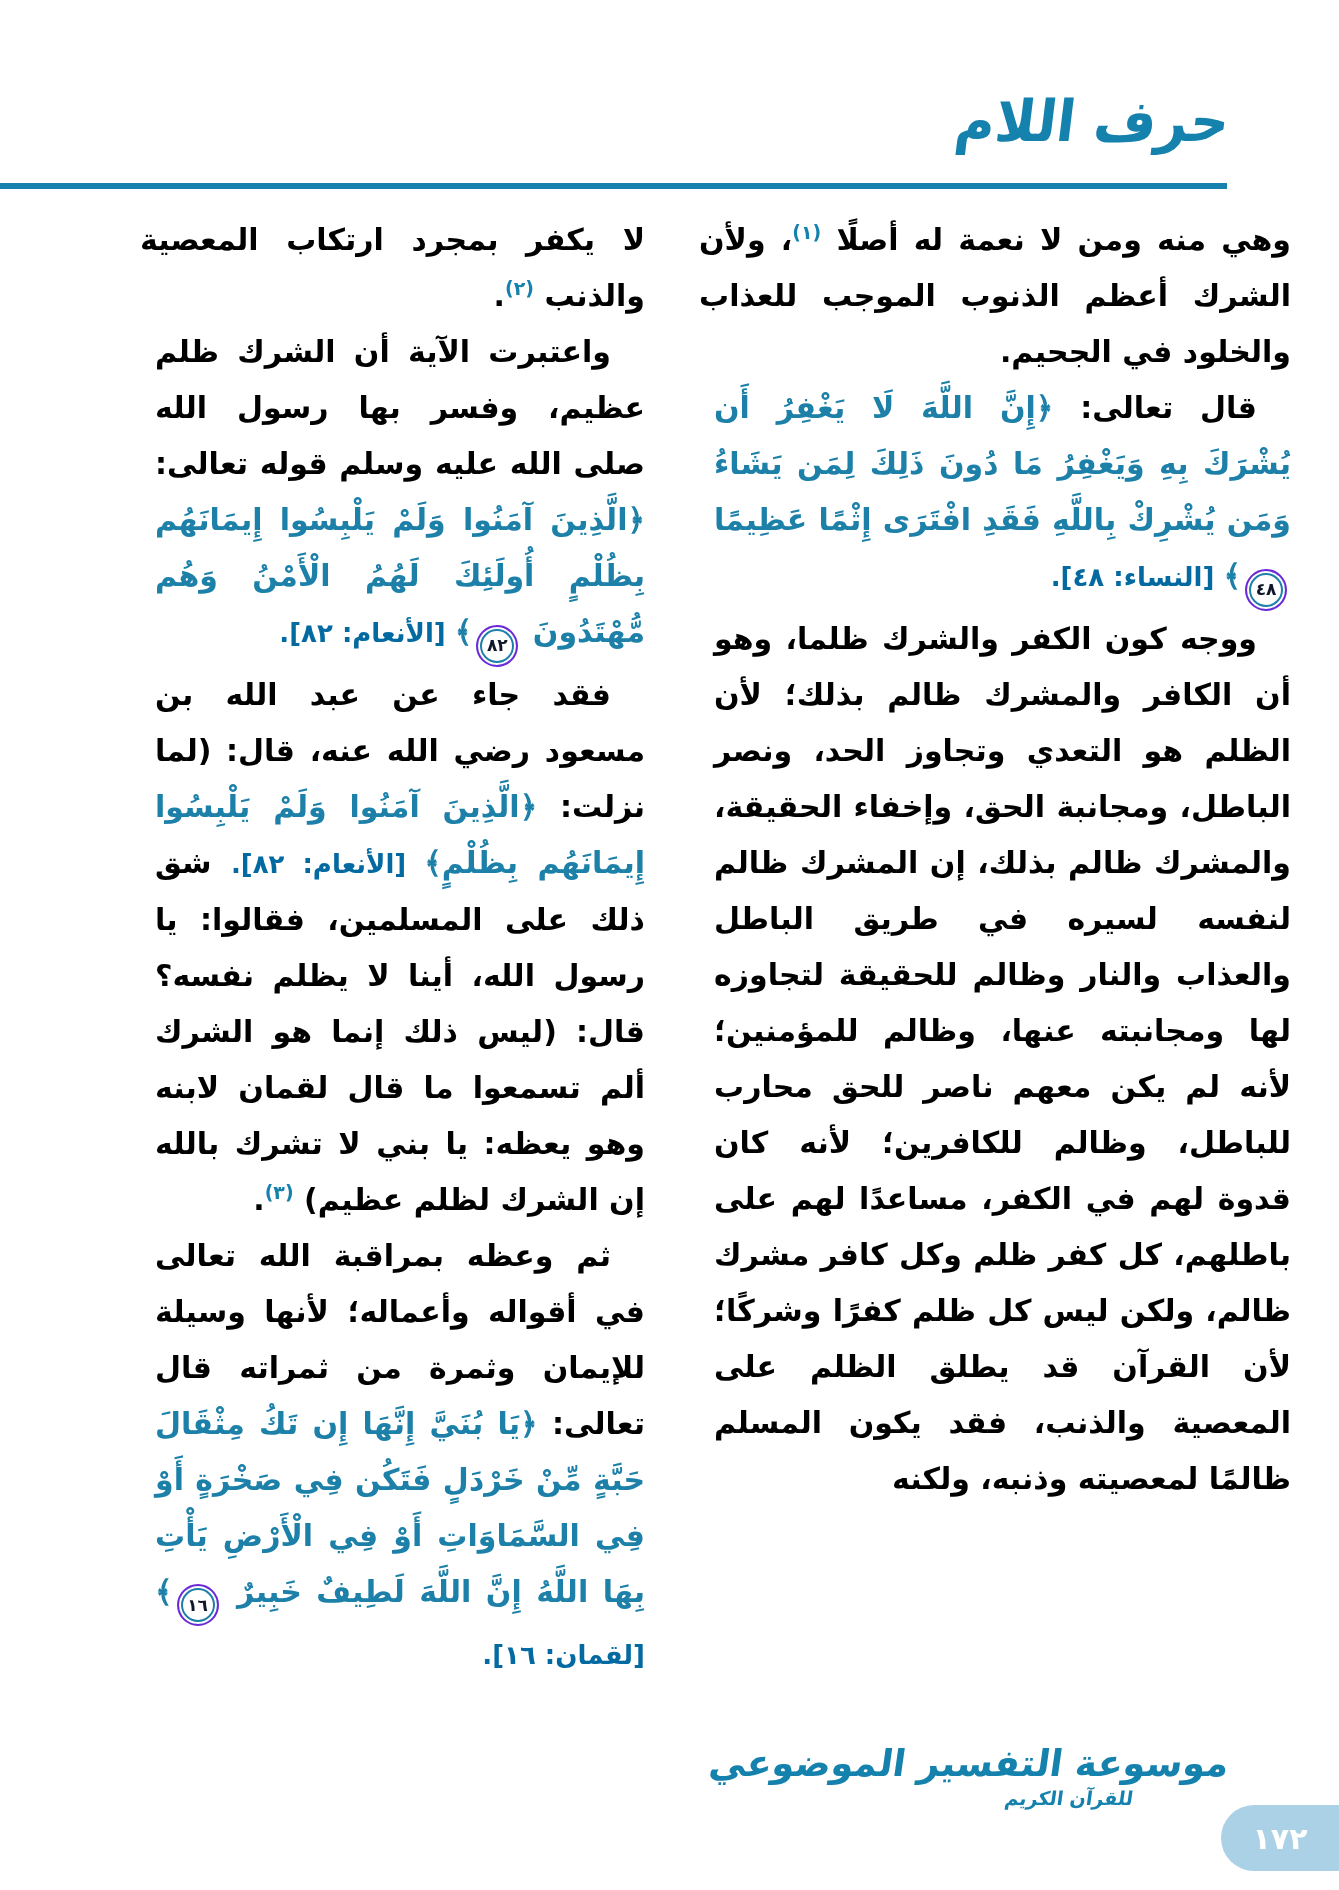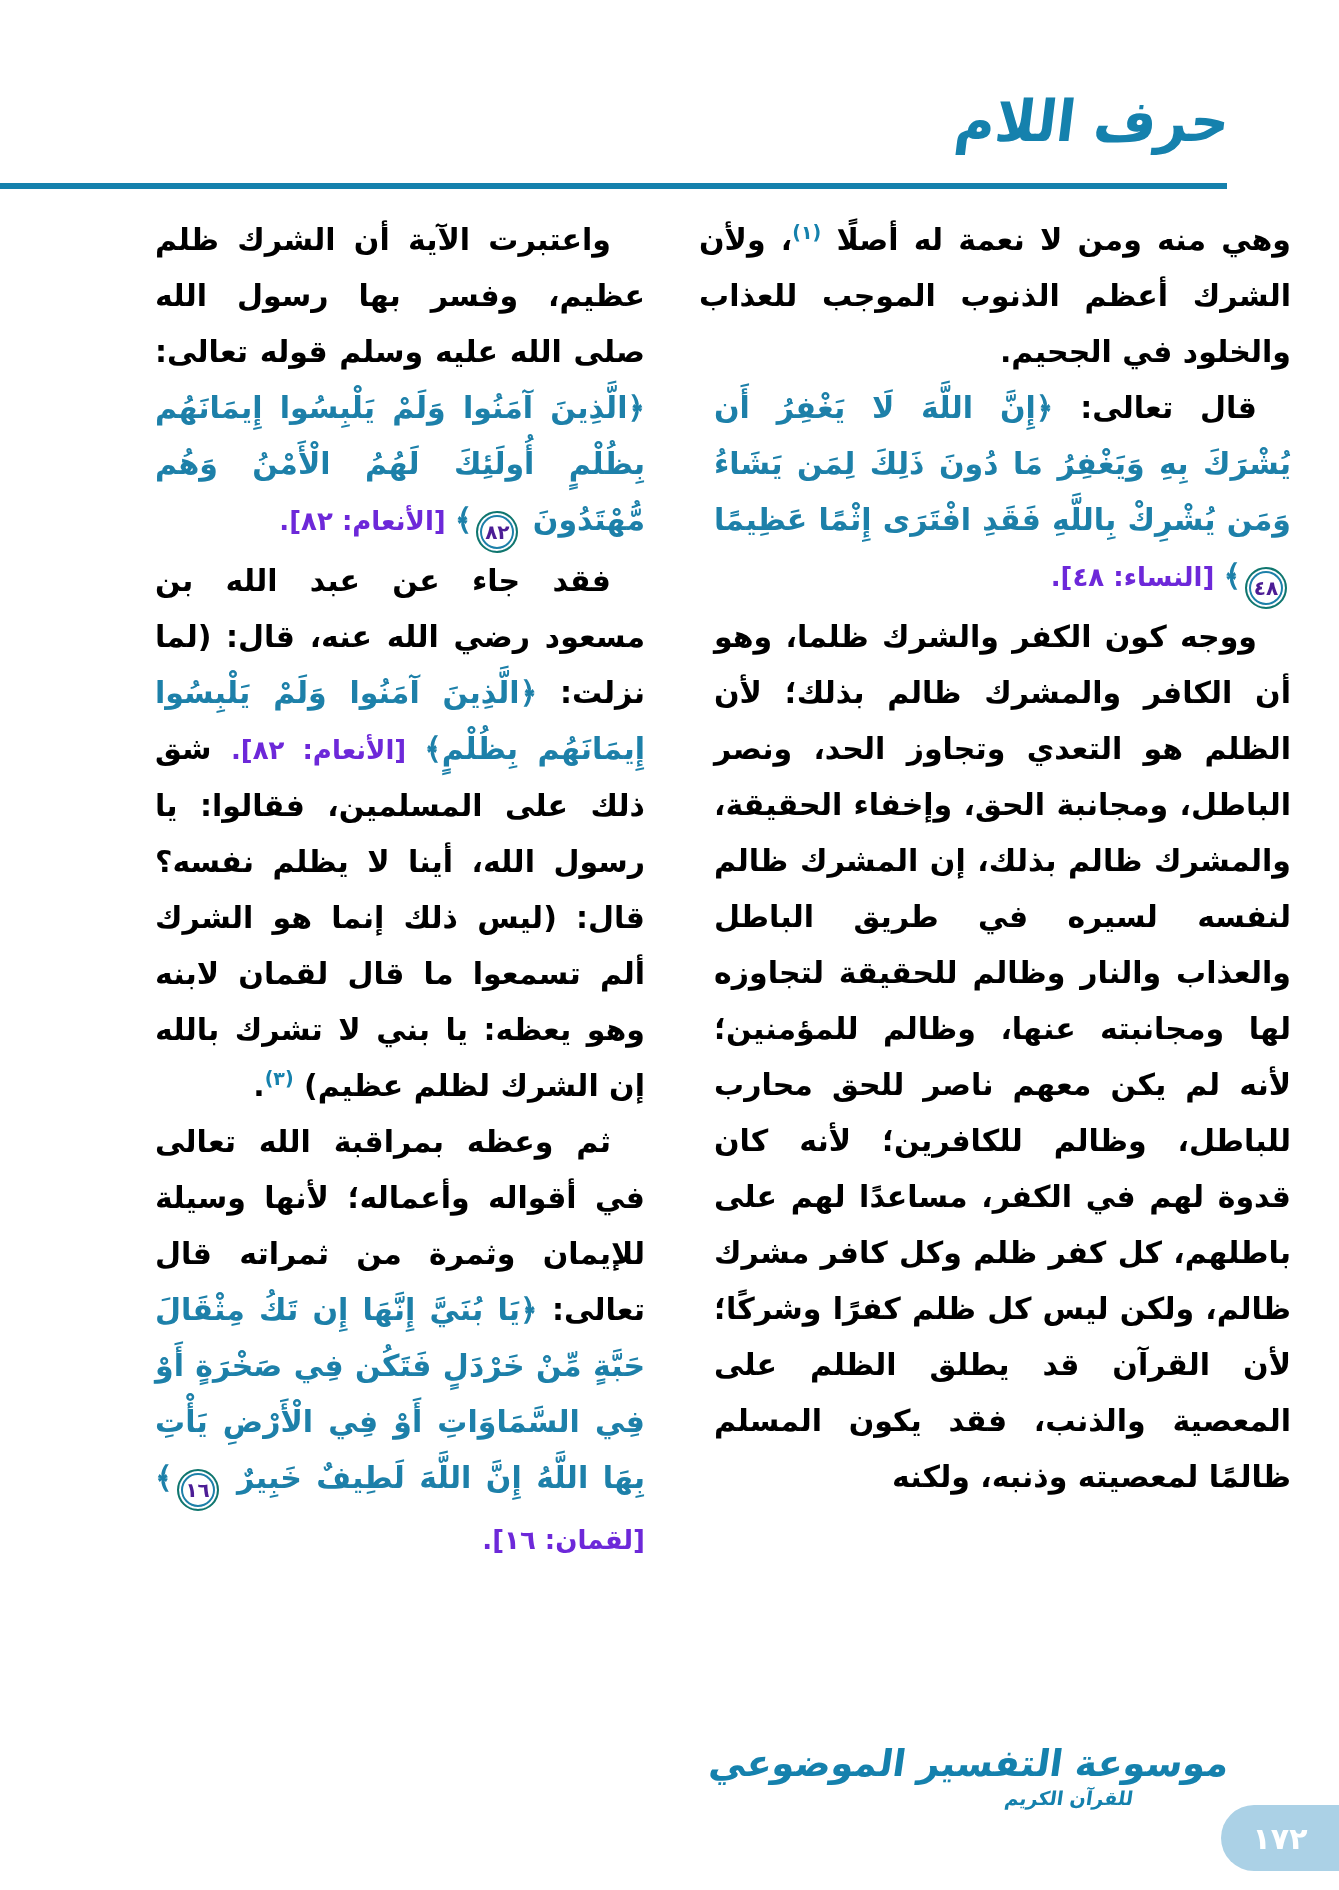--- a/index.html
+++ b/index.html
@@ -40,37 +40,37 @@
     line-height:56px;
     font-weight:bold;
     text-align:justify;
   }
   .col-right{width:592px;}
   .col-left{width:505px;}
   .para{margin:0;}
   .para.indent{text-indent:34px;margin-left:15px;}
   .t{color:#000000;}
   .verse{color:#1d80a9;}
-  .ref{color:#6d28d9;font-size:26px;}
+  .ref{color:#0369a1;font-size:26px;}
   .fn-marker{
     color:#1581ad;
     font-size:19px;
     vertical-align:super;
     line-height:0;
   }
   .ayah{
     display:inline-flex;
     align-items:center;
     justify-content:center;
     width:38px;height:38px;
-    border:2px solid #0f766e;
+    border:2px solid #6d28d9;
     box-shadow:inset 0 0 0 2px #ffffff, inset 0 0 0 4px #1d80a9;
     border-radius:50%;
-    color:#4c1d95;
-    font-size:20px;
+    color:#0f172a;
+    font-size:17px;
     line-height:1;
     vertical-align:-9px;
     margin:0 4px;
     text-indent:0;
   }
   .logo{
     position:absolute;
     top:1742px;right:110px;
     width:320px;
     text-align:center;
@@ -113,20 +113,21 @@
 
   <div class="header-rule"></div>
 
   <div class="columns">
     <div class="col col-right">
         <p class="para"><span class="t">وهي منه ومن لا نعمة له أصلًا </span><span class="fn-marker">(١)</span><span class="t">، ولأن الشرك أعظم الذنوب الموجب للعذاب والخلود في الجحيم.</span></p>
         <p class="para indent"><span class="t">قال تعالى: </span><span class="verse">﴿إِنَّ اللَّهَ لَا يَغْفِرُ أَن يُشْرَكَ بِهِ وَيَغْفِرُ مَا دُونَ ذَلِكَ لِمَن يَشَاءُ وَمَن يُشْرِكْ بِاللَّهِ فَقَدِ افْتَرَى إِثْمًا عَظِيمًا </span><span class="ayah">٤٨</span><span class="verse">﴾</span><span class="ref"> [النساء: ٤٨].</span></p>
         <p class="para indent"><span class="t">ووجه كون الكفر والشرك ظلما، وهو أن الكافر والمشرك ظالم بذلك؛ لأن الظلم هو التعدي وتجاوز الحد، ونصر الباطل، ومجانبة الحق، وإخفاء الحقيقة، والمشرك ظالم بذلك، إن المشرك ظالم لنفسه لسيره في طريق الباطل والعذاب والنار وظالم للحقيقة لتجاوزه لها ومجانبته عنها، وظالم للمؤمنين؛ لأنه لم يكن معهم ناصر للحق محارب للباطل، وظالم للكافرين؛ لأنه كان قدوة لهم في الكفر، مساعدًا لهم على باطلهم، كل كفر ظلم وكل كافر مشرك ظالم، ولكن ليس كل ظلم كفرًا وشركًا؛ لأن القرآن قد يطلق الظلم على المعصية والذنب، فقد يكون المسلم ظالمًا لمعصيته وذنبه، ولكنه</span></p>
       </div>
     <div class="col col-left">
+        <p class="para"><span class="t">لا يكفر بمجرد ارتكاب المعصية والذنب </span><span class="fn-marker">(٢)</span><span class="t">.</span></p>
         <p class="para indent"><span class="t">واعتبرت الآية أن الشرك ظلم عظيم، وفسر بها رسول الله صلى الله عليه وسلم قوله تعالى: </span><span class="verse">﴿الَّذِينَ آمَنُوا وَلَمْ يَلْبِسُوا إِيمَانَهُم بِظُلْمٍ أُولَئِكَ لَهُمُ الْأَمْنُ وَهُم مُّهْتَدُونَ </span><span class="ayah">٨٢</span><span class="verse">﴾</span><span class="ref"> [الأنعام: ٨٢].</span></p>
         <p class="para indent"><span class="t">فقد جاء عن عبد الله بن مسعود رضي الله عنه، قال: (لما نزلت: </span><span class="verse">﴿الَّذِينَ آمَنُوا وَلَمْ يَلْبِسُوا إِيمَانَهُم بِظُلْمٍ﴾</span><span class="ref"> [الأنعام: ٨٢].</span><span class="t"> شق ذلك على المسلمين، فقالوا: يا رسول الله، أينا لا يظلم نفسه؟ قال: (ليس ذلك إنما هو الشرك ألم تسمعوا ما قال لقمان لابنه وهو يعظه: يا بني لا تشرك بالله إن الشرك لظلم عظيم) </span><span class="fn-marker">(٣)</span><span class="t">.</span></p>
         <p class="para indent"><span class="t">ثم وعظه بمراقبة الله تعالى في أقواله وأعماله؛ لأنها وسيلة للإيمان وثمرة من ثمراته قال تعالى: </span><span class="verse">﴿يَا بُنَيَّ إِنَّهَا إِن تَكُ مِثْقَالَ حَبَّةٍ مِّنْ خَرْدَلٍ فَتَكُن فِي صَخْرَةٍ أَوْ فِي السَّمَاوَاتِ أَوْ فِي الْأَرْضِ يَأْتِ بِهَا اللَّهُ إِنَّ اللَّهَ لَطِيفٌ خَبِيرٌ </span><span class="ayah">١٦</span><span class="verse">﴾</span><span class="ref"> [لقمان: ١٦].</span></p>
       </div>
   </div>
 
   <div class="logo">
     <div class="logo-line1">موسوعة التفسير الموضوعي</div>
     <div class="logo-line2">للقرآن الكريم</div>
   </div>

